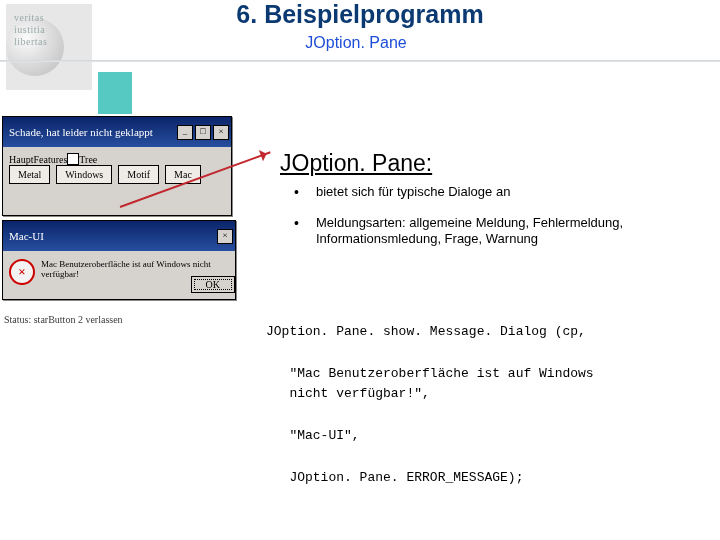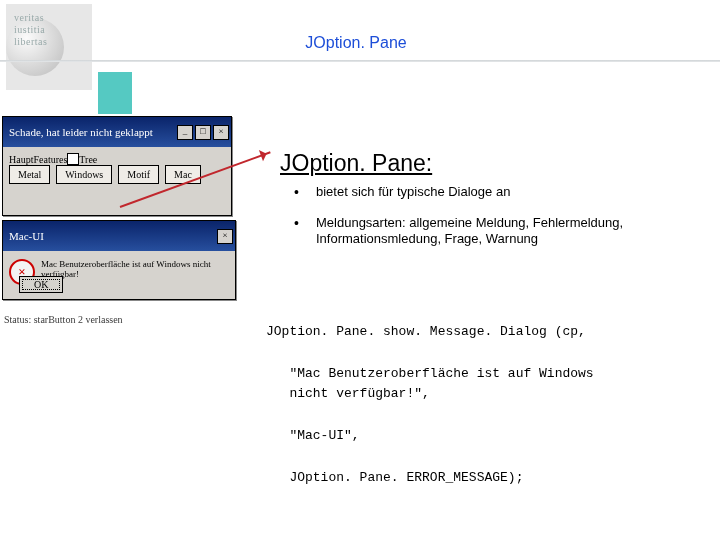--- a/index.html
+++ b/index.html
@@ -20,21 +20,21 @@
   .tbtn{width:14px;height:13px;background:#d6d3ce;border:1px solid #000;margin-left:2px;font:9px Tahoma;line-height:11px;text-align:center;color:#000}
   .win1{left:0;top:0;width:228px;height:98px}
   .win1 .body{padding:6px;font:10px Tahoma}
   .toggle{display:flex;align-items:center;gap:0;}
   .toggle .sq{width:10px;height:10px;border:1px solid #000;background:#fff}
   .tabbtns{display:flex;gap:6px}
   .tabbtn{border:1px solid #000000;background:#efece7;padding:3px 8px;font:10px Tahoma}
   .win2{left:0;top:104px;width:232px;height:78px}
   .win2 .body{padding:8px 6px;font:9px Tahoma;display:flex;gap:6px}
   .erricon{width:22px;height:22px;border-radius:50%;background:#f3f3f3;border:2px solid #c00;display:flex;align-items:center;justify-content:center;color:#c00;font-weight:bold;font-size:13px}
-  .okrow{position:absolute;left:16px;right:0;bottom:6px;text-align:left}
+  .okrow{position:absolute;left:8px;right:0;bottom:6px;text-align:right}
   .okbtn{display:inline-block;border:1px solid #000;outline:1px dotted #000;outline-offset:-4px;background:#d6d3ce;padding:2px 14px;font:10px Tahoma}
   .statline{position:absolute;left:2px;top:198px;font:10px Tahoma;color:#3a3a3a}
   
   .righthead{position:absolute;left:280px;top:150px;font-size:23px;color:#000;text-decoration:underline}
   .righthead::before{content:"";position:absolute;left:-4px;top:50%;width:0;height:0}
   ul.bul{position:absolute;left:288px;top:184px;margin:0;padding:0;list-style:none;width:410px}
   ul.bul li{position:relative;padding-left:28px;margin-bottom:14px;font-size:13px;line-height:1.28}
   ul.bul li::before{content:"•";position:absolute;left:6px;top:0;font-size:14px}
   
   .arrow{position:absolute;left:120px;top:206px;width:160px;height:2px;background:#c1272d;transform:rotate(-20deg);transform-origin:left center}
@@ -47,20 +47,21 @@
 <div class="page">
 
   <div class="logo">
     <div class="logo-circle"></div>
     <div class="logo-words">
       <div>veritas</div>
       <div>iustitia</div>
       <div>libertas</div>
     </div>
   </div>
+  <div class="title">6. Beispielprogramm</div>
   <div class="subtitle">JOption. Pane</div>
   <div class="rule"></div>
   <div class="accent"></div>
 
   <div class="shot">
     <div class="win win1">
       <div class="titlebar">
         <span>Schade, hat leider nicht geklappt</span>
         <div class="tbtn">_</div>
         <div class="tbtn">□</div>

